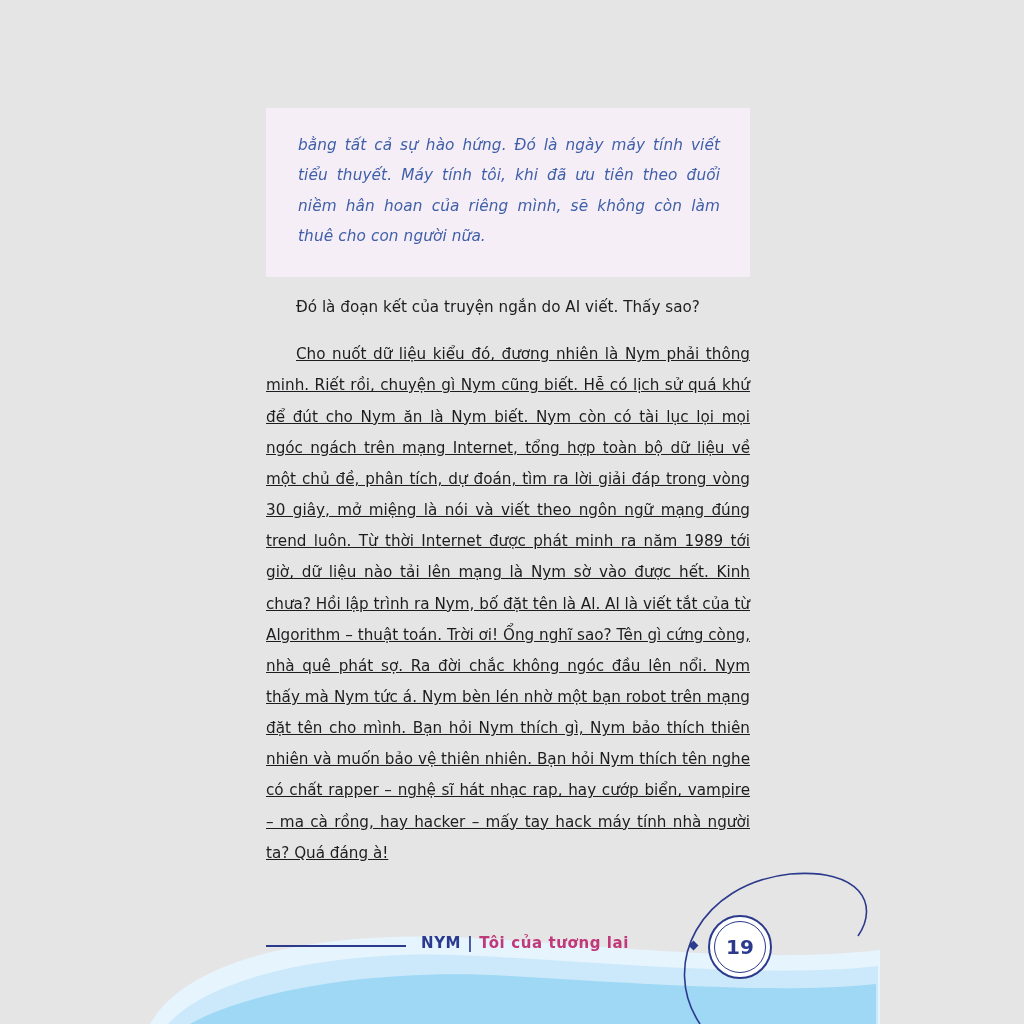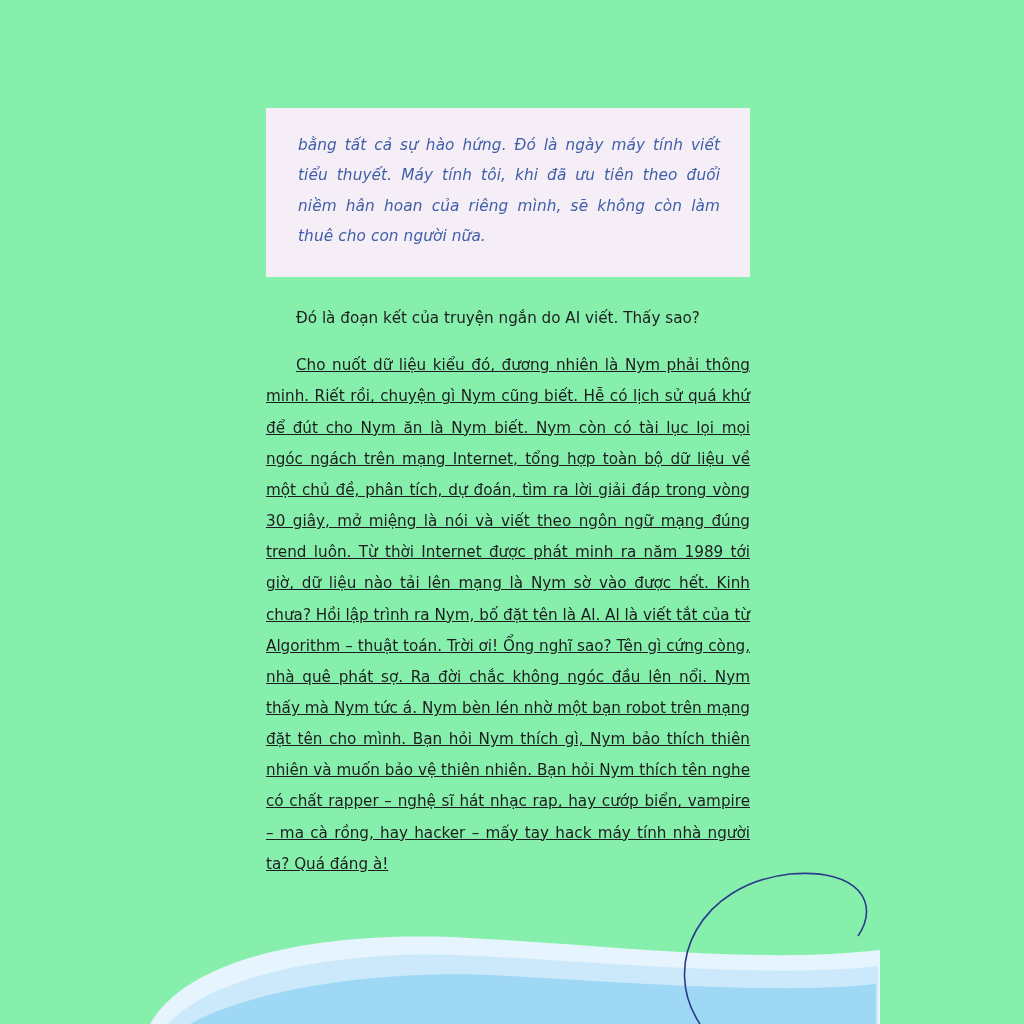--- a/index.html
+++ b/index.html
@@ -11,21 +11,21 @@
     height: 1024px;
     background: #ffffff;
     font-family: "DejaVu Sans", sans-serif;
     overflow: hidden;
   }
 
   .page {
     position: relative;
     width: 1024px;
     height: 1024px;
-    background: #86efac;
+    background: #e5e5e5;
     overflow: hidden;
   }
 
   
   .wave-wrap {
     position: absolute;
     left: 0;
     bottom: 0;
     width: 1024px;
     height: 180px;
@@ -51,21 +51,21 @@
     font-style: italic;
     color: #3f5fa8;
     font-size: 15.3px;
     line-height: 1.98;
     text-align: justify;
     font-family: "DejaVu Sans", sans-serif;
     letter-spacing: 0.1px;
   }
 
   .body-text {
-    margin-top: 26px;
+    margin-top: 15px;
   }
   .body-text p {
     margin: 0 0 16px 0;
     color: #1d1d1f;
     font-size: 15.2px;
     line-height: 2.05;
     text-align: justify;
     text-justify: inter-word;
     text-indent: 30px;
     font-family: "DejaVu Sans", sans-serif;
@@ -181,14 +181,26 @@
       <path d="M168 180 C 215 128, 350 104, 480 112 C 630 120, 770 134, 878 122 L 878 180 Z" fill="#cbe9fa"></path>
       <path d="M190 180 C 250 146, 380 124, 510 132 C 650 140, 780 150, 876 140 L 876 180 Z" fill="#9ed8f5"></path>
       <ellipse cx="742" cy="944" rx="0" ry="0" fill="none"></ellipse>
       <g stroke="#2b3a8c" stroke-width="1.6" fill="none">
         <path d="M700 180 C 660 120, 700 40, 790 30 C 860 24, 880 60, 858 92"></path>
         <ellipse cx="744" cy="946" rx="46" ry="20" transform="rotate(-28 744 946)"></ellipse>
       </g>
     </svg>
   </div>
 
+  <div class="footer">
+    <div class="footer-rule"></div>
+    <div class="footer-title">
+      <span class="nym">NYM</span><span class="sep">|</span><span class="sub">Tôi của tương lai</span>
+    </div>
+    <div class="footer-diamond"></div>
+    <div class="page-badge">
+      <div class="badge-circle-outer"></div>
+      <div class="badge-circle-inner"></div>
+      <div class="badge-num">19</div>
+    </div>
+  </div>
 
 </div>
 
 </body></html>

